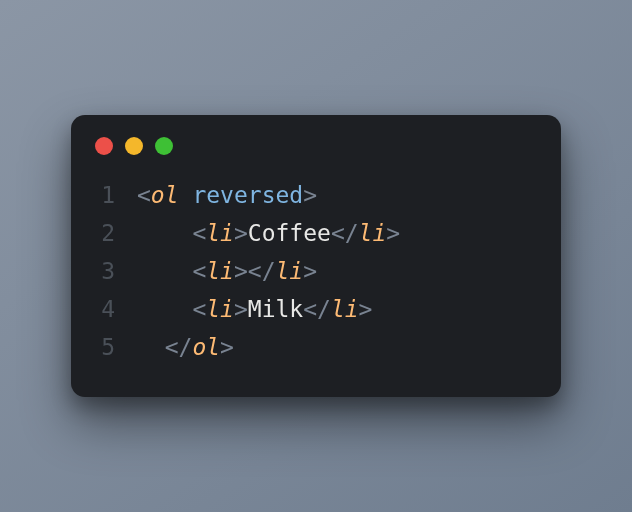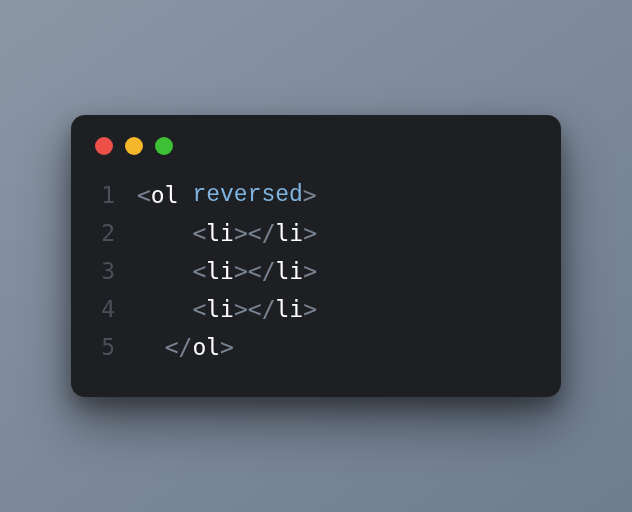--- a/index.html
+++ b/index.html
@@ -47,43 +47,43 @@
     }
     .lineno {
       color: #4a5058;
       width: 42px;
       text-align: right;
       padding-right: 22px;
       user-select: none;
       flex-shrink: 0;
     }
     .punct { color: #798391; }
-    .tag { color: #ffffff; }
-    .attr { color: #7fb5e1; font-family: Liberation Mono, monospace; }
+    .tag { color: #fdba74; font-style: italic; }
+    .attr { color: #7fb5e1; }
     .text { color: #e8e8e6; }
   </style>
 </head>
 <body>
 
 <div class="window">
   <div class="titlebar">
     <div class="dot red"></div>
     <div class="dot yellow"></div>
     <div class="dot green"></div>
   </div>
   <div class="code">
     <div class="line">
       <span class="lineno">1</span><span class="punct"></span><span class="punct">&lt;</span><span class="tag">ol</span><span class="punct"> </span><span class="attr">reversed</span><span class="punct">&gt;</span><span class="text"></span><span class="punct"></span><span class="tag"></span><span class="punct"></span>
     </div>
     <div class="line">
-      <span class="lineno">2</span><span class="punct">    </span><span class="punct">&lt;</span><span class="tag">li</span><span class="punct"></span><span class="attr"></span><span class="punct">&gt;</span><span class="punct">&lt;/</span><span class="tag">li</span><span class="punct">&gt;</span>
+      <span class="lineno">2</span><span class="punct">    </span><span class="punct">&lt;</span><span class="tag">li</span><span class="punct"></span><span class="attr"></span><span class="punct">&gt;</span><span class="text">Coffee</span><span class="punct">&lt;/</span><span class="tag">li</span><span class="punct">&gt;</span>
     </div>
     <div class="line">
       <span class="lineno">3</span><span class="punct">    </span><span class="punct">&lt;</span><span class="tag">li</span><span class="punct"></span><span class="attr"></span><span class="punct">&gt;</span><span class="punct">&lt;/</span><span class="tag">li</span><span class="punct">&gt;</span>
     </div>
     <div class="line">
-      <span class="lineno">4</span><span class="punct">    </span><span class="punct">&lt;</span><span class="tag">li</span><span class="punct"></span><span class="attr"></span><span class="punct">&gt;</span><span class="punct">&lt;/</span><span class="tag">li</span><span class="punct">&gt;</span>
+      <span class="lineno">4</span><span class="punct">    </span><span class="punct">&lt;</span><span class="tag">li</span><span class="punct"></span><span class="attr"></span><span class="punct">&gt;</span><span class="text">Milk</span><span class="punct">&lt;/</span><span class="tag">li</span><span class="punct">&gt;</span>
     </div>
     <div class="line">
       <span class="lineno">5</span><span class="punct">  </span><span class="punct">&lt;/</span><span class="tag">ol</span><span class="punct"></span><span class="attr"></span><span class="punct">&gt;</span><span class="text"></span><span class="punct"></span><span class="tag"></span><span class="punct"></span>
     </div>
   </div>
 </div>
 
 </body></html>

